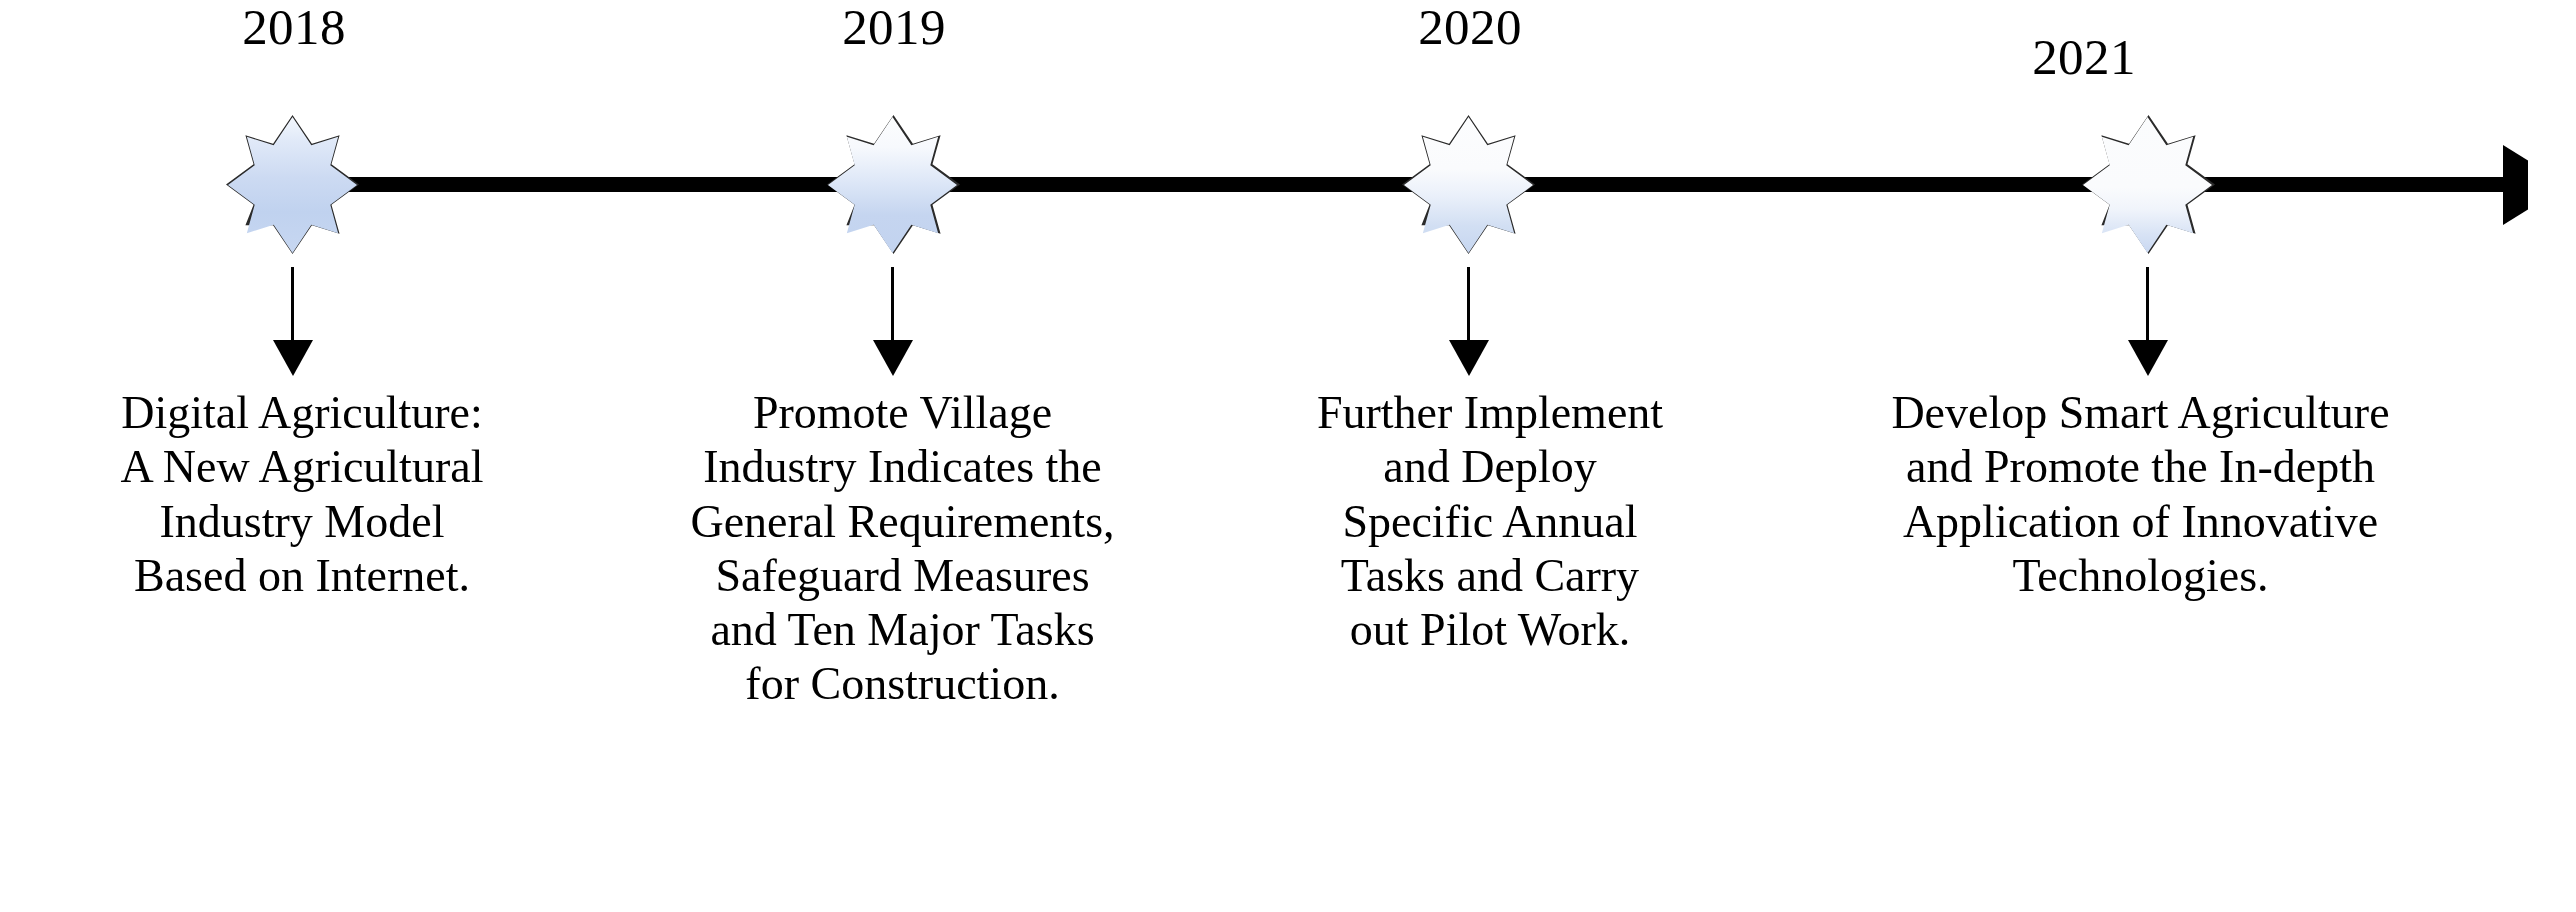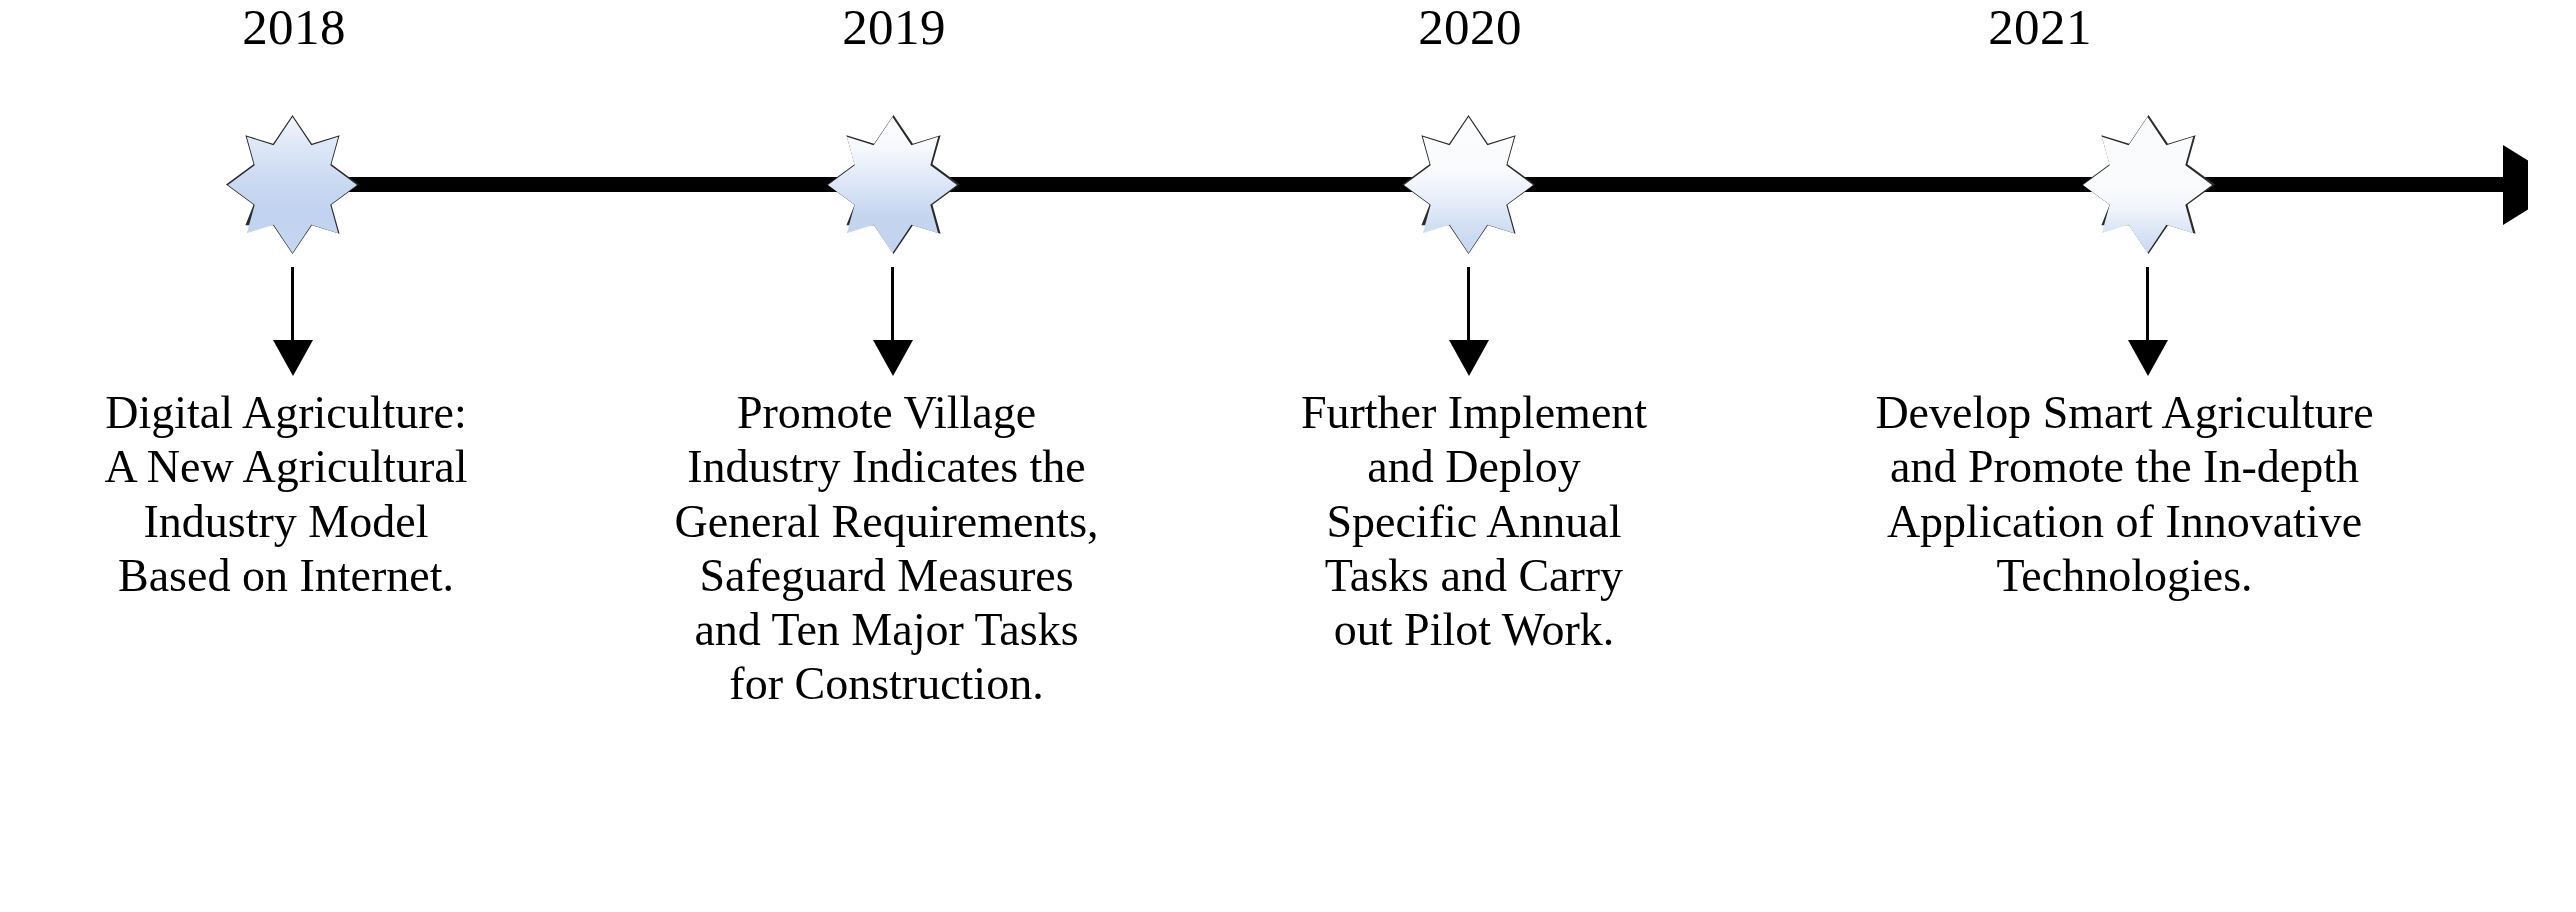--- a/index.html
+++ b/index.html
@@ -113,31 +113,32 @@
 
   
   .desc-block {
     position: absolute;
     top: 386px;
     text-align: center;
     font-size: 46px;
     line-height: 1.18;
     font-family: "Liberation Serif", "DejaVu Serif", serif;
     color: #000000;
+    margin-left: 16px;
   }
 </style>
 </head>
 <body>
 
 <div id="stage">
 
   <div class="year-label" style="left:170px;">2018</div>
   <div class="year-label" style="left:770px;text-align:center;">2019</div>
   <div class="year-label" style="left:1346px;">2020</div>
-  <div class="year-label" style="left:1916px;">2021</div>
+  <div class="year-label" style="left:1960px;margin-top:30px;">2021</div>
 
   <div class="axis-line"></div>
   <div class="axis-arrowhead"></div>
 
   <div class="star-outline" style="left:226px;"></div>
   <div class="star-marker" style="left:228px; background:linear-gradient(to bottom,#f3f7fd 0%,#e0e9f8 18%,#ccdaf2 45%,#c0d2ef 70%,#c7d7f1 100%);"></div>
 
   <div class="star-outline" style="left:827px;"></div>
   <div class="star-marker" style="left:828px; background:linear-gradient(to bottom,#fcfdfe 0%,#f7f9fd 22%,#dde7f7 48%,#c5d5f0 72%,#c2d3ef 100%);"></div>
 

